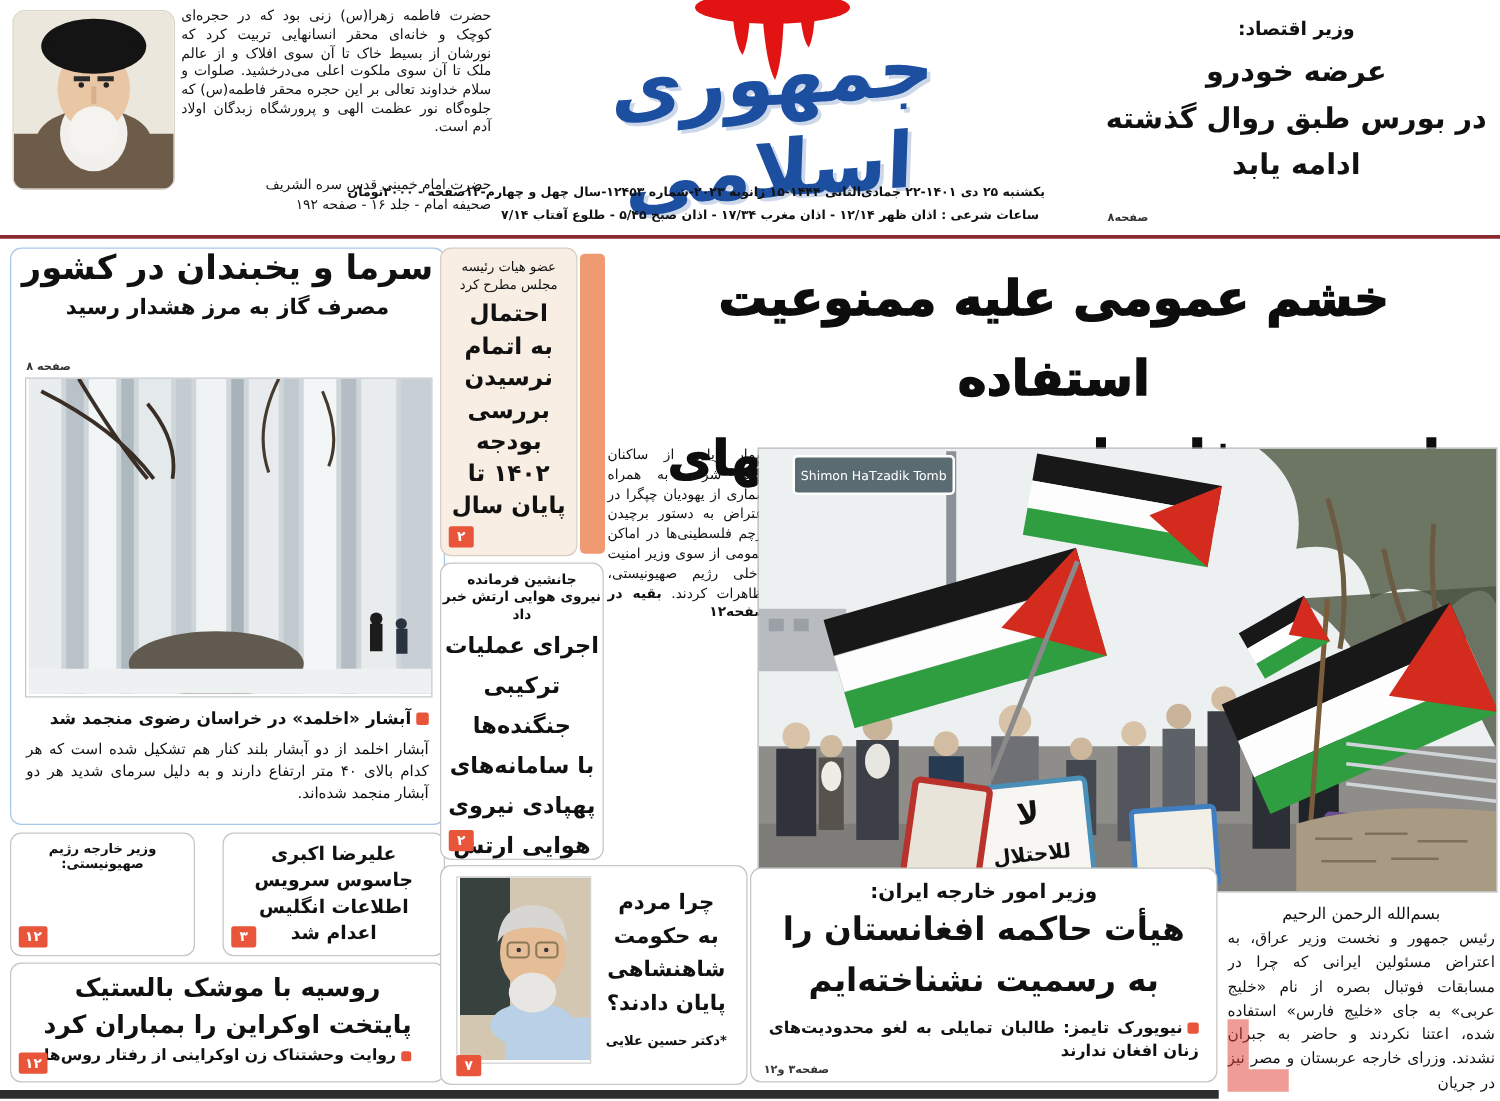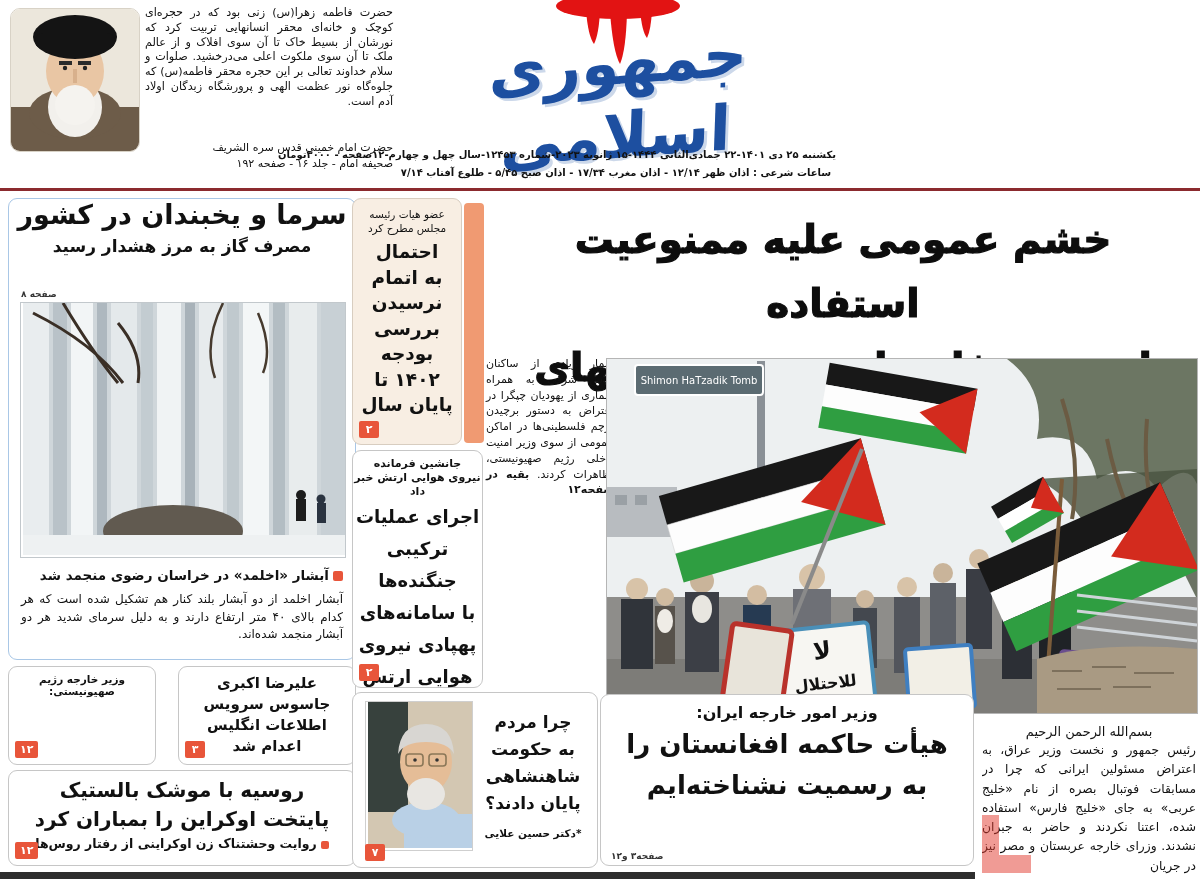--- a/index.html
+++ b/index.html
@@ -53,20 +53,27 @@
       <path d="M62,12 q3,40 10,52 q6,-14 7,-52 z" fill="#e21313"></path>
       <path d="M92,10 q2,22 7,28 q4,-8 5,-28 z" fill="#e21313"></path>
     </svg>
     <div class="abs" style="left:0;top:26px;width:438px;text-align:center;font-size:62px;font-weight:bold;
          color:#1d4fa0;transform:rotate(-4deg) skewX(-6deg);text-shadow:3px 3px 0 #ccd8ea;">جمهوری اسلامی</div>
   </div>
 
   <div class="abs" style="left:396px;top:149px;width:440px;text-align:center;font-size:10px;font-weight:bold;white-space:nowrap;">یکشنبه ۲۵ دی ۱۴۰۱-۲۲ جمادی‌الثانی ۱۴۴۴-۱۵ ژانویه ۲۰۲۳-شماره ۱۲۴۵۳-سال چهل و چهارم-۱۲صفحه - ۳۰۰۰تومان</div>
   <div class="abs" style="left:396px;top:167px;width:440px;text-align:center;font-size:10px;font-weight:bold;white-space:nowrap;">ساعات شرعی : اذان ظهر ۱۲/۱۴ - اذان مغرب ۱۷/۳۴ - اذان صبح ۵/۴۵ - طلوع آفتاب ۷/۱۴</div>
 
+  <div class="abs" style="left:878px;top:8px;width:318px;height:174px;">
+    <div class="kicker" style="font-size:15px;margin-top:6px;">وزیر اقتصاد:</div>
+    <div class="htitle pre" style="font-size:23px;line-height:37px;margin-top:8px;">عرضه خودرو
+در بورس طبق روال گذشته
+ادامه یابد</div>
+    <div class="abs" style="left:8px;bottom:2px;font-size:9px;font-weight:bold;color:#333;">صفحه۸</div>
+  </div>
 
   <div class="abs" style="left:0;top:188px;width:1200px;height:3px;background:#8b2a2e;"></div>
 
   <div class="box" style="left:8px;top:198px;width:348px;height:462px;border-color:#a9c7e6;">
     <div class="htitle" style="font-size:27px;text-align:center;">سرما و یخبندان در کشور</div>
     <div class="htitle" style="font-size:17px;margin-top:6px;">مصرف گاز به مرز هشدار رسید</div>
     <div class="abs" style="left:12px;top:90px;font-size:9px;font-weight:bold;color:#333;">صفحه ۸</div>
     <div class="abs" style="left:11px;top:103px;width:324px;height:254px;border:1px solid #c2c8cc;overflow:hidden;">
       <svg width="322" height="252" viewBox="0 0 322 252">
         <rect width="322" height="252" fill="#cfd6da"></rect>
@@ -280,20 +287,23 @@
       <line x1="470" y1="236" x2="590" y2="250" stroke="#cfd4d8" stroke-width="3"></line>
       <line x1="470" y1="252" x2="590" y2="266" stroke="#cfd4d8" stroke-width="3"></line>
       <line x1="470" y1="268" x2="590" y2="282" stroke="#cfd4d8" stroke-width="3"></line>
     </svg>
   </div>
 
   <div class="box" style="left:600px;top:694px;width:374px;height:172px;z-index:3;">
     <div class="kicker" style="font-size:16px;margin-top:8px;">وزیر امور خارجه ایران:</div>
     <div class="htitle pre" style="font-size:26px;line-height:41px;margin-top:2px;">هیأت حاکمه افغانستان را
 به رسمیت نشناخته‌ایم</div>
+    <div class="abs jtext" style="right:14px;left:14px;top:118px;font-size:13px;line-height:19px;font-weight:bold;">
+      <span class="bullet" style="width:9px;height:9px;"></span><span>نیویورک تایمز: طالبان تمایلی به لغو محدودیت‌های زنان افغان ندارند</span>
+    </div>
     <div class="abs" style="left:10px;bottom:4px;font-size:9px;font-weight:bold;color:#333;">صفحه۳ و۱۲</div>
   </div>
 
   <div class="abs" style="left:982px;top:714px;width:214px;height:167px;overflow:hidden;z-index:2;">
     <div style="text-align:center;font-size:13px;margin-top:10px;">بسم‌الله الرحمن الرحیم</div>
     <div class="jtext" style="font-size:12.3px;line-height:19.3px;margin-top:2px;">رئیس جمهور و نخست وزیر عراق، به اعتراض مسئولین ایرانی که چرا در مسابقات فوتبال بصره از نام «خلیج عربی» به جای «خلیج فارس» استفاده شده، اعتنا نکردند و حاضر به جبران نشدند. وزرای خارجه عربستان و مصر نیز در جریان</div>
     <svg class="abs" style="left:-6px;top:96px;opacity:0.5;" width="60" height="70" viewBox="0 0 60 70">
       <path d="M5,5 h18 v40 h32 v18 h-50 z" fill="#e23a2e"></path>
     </svg>
   </div>

